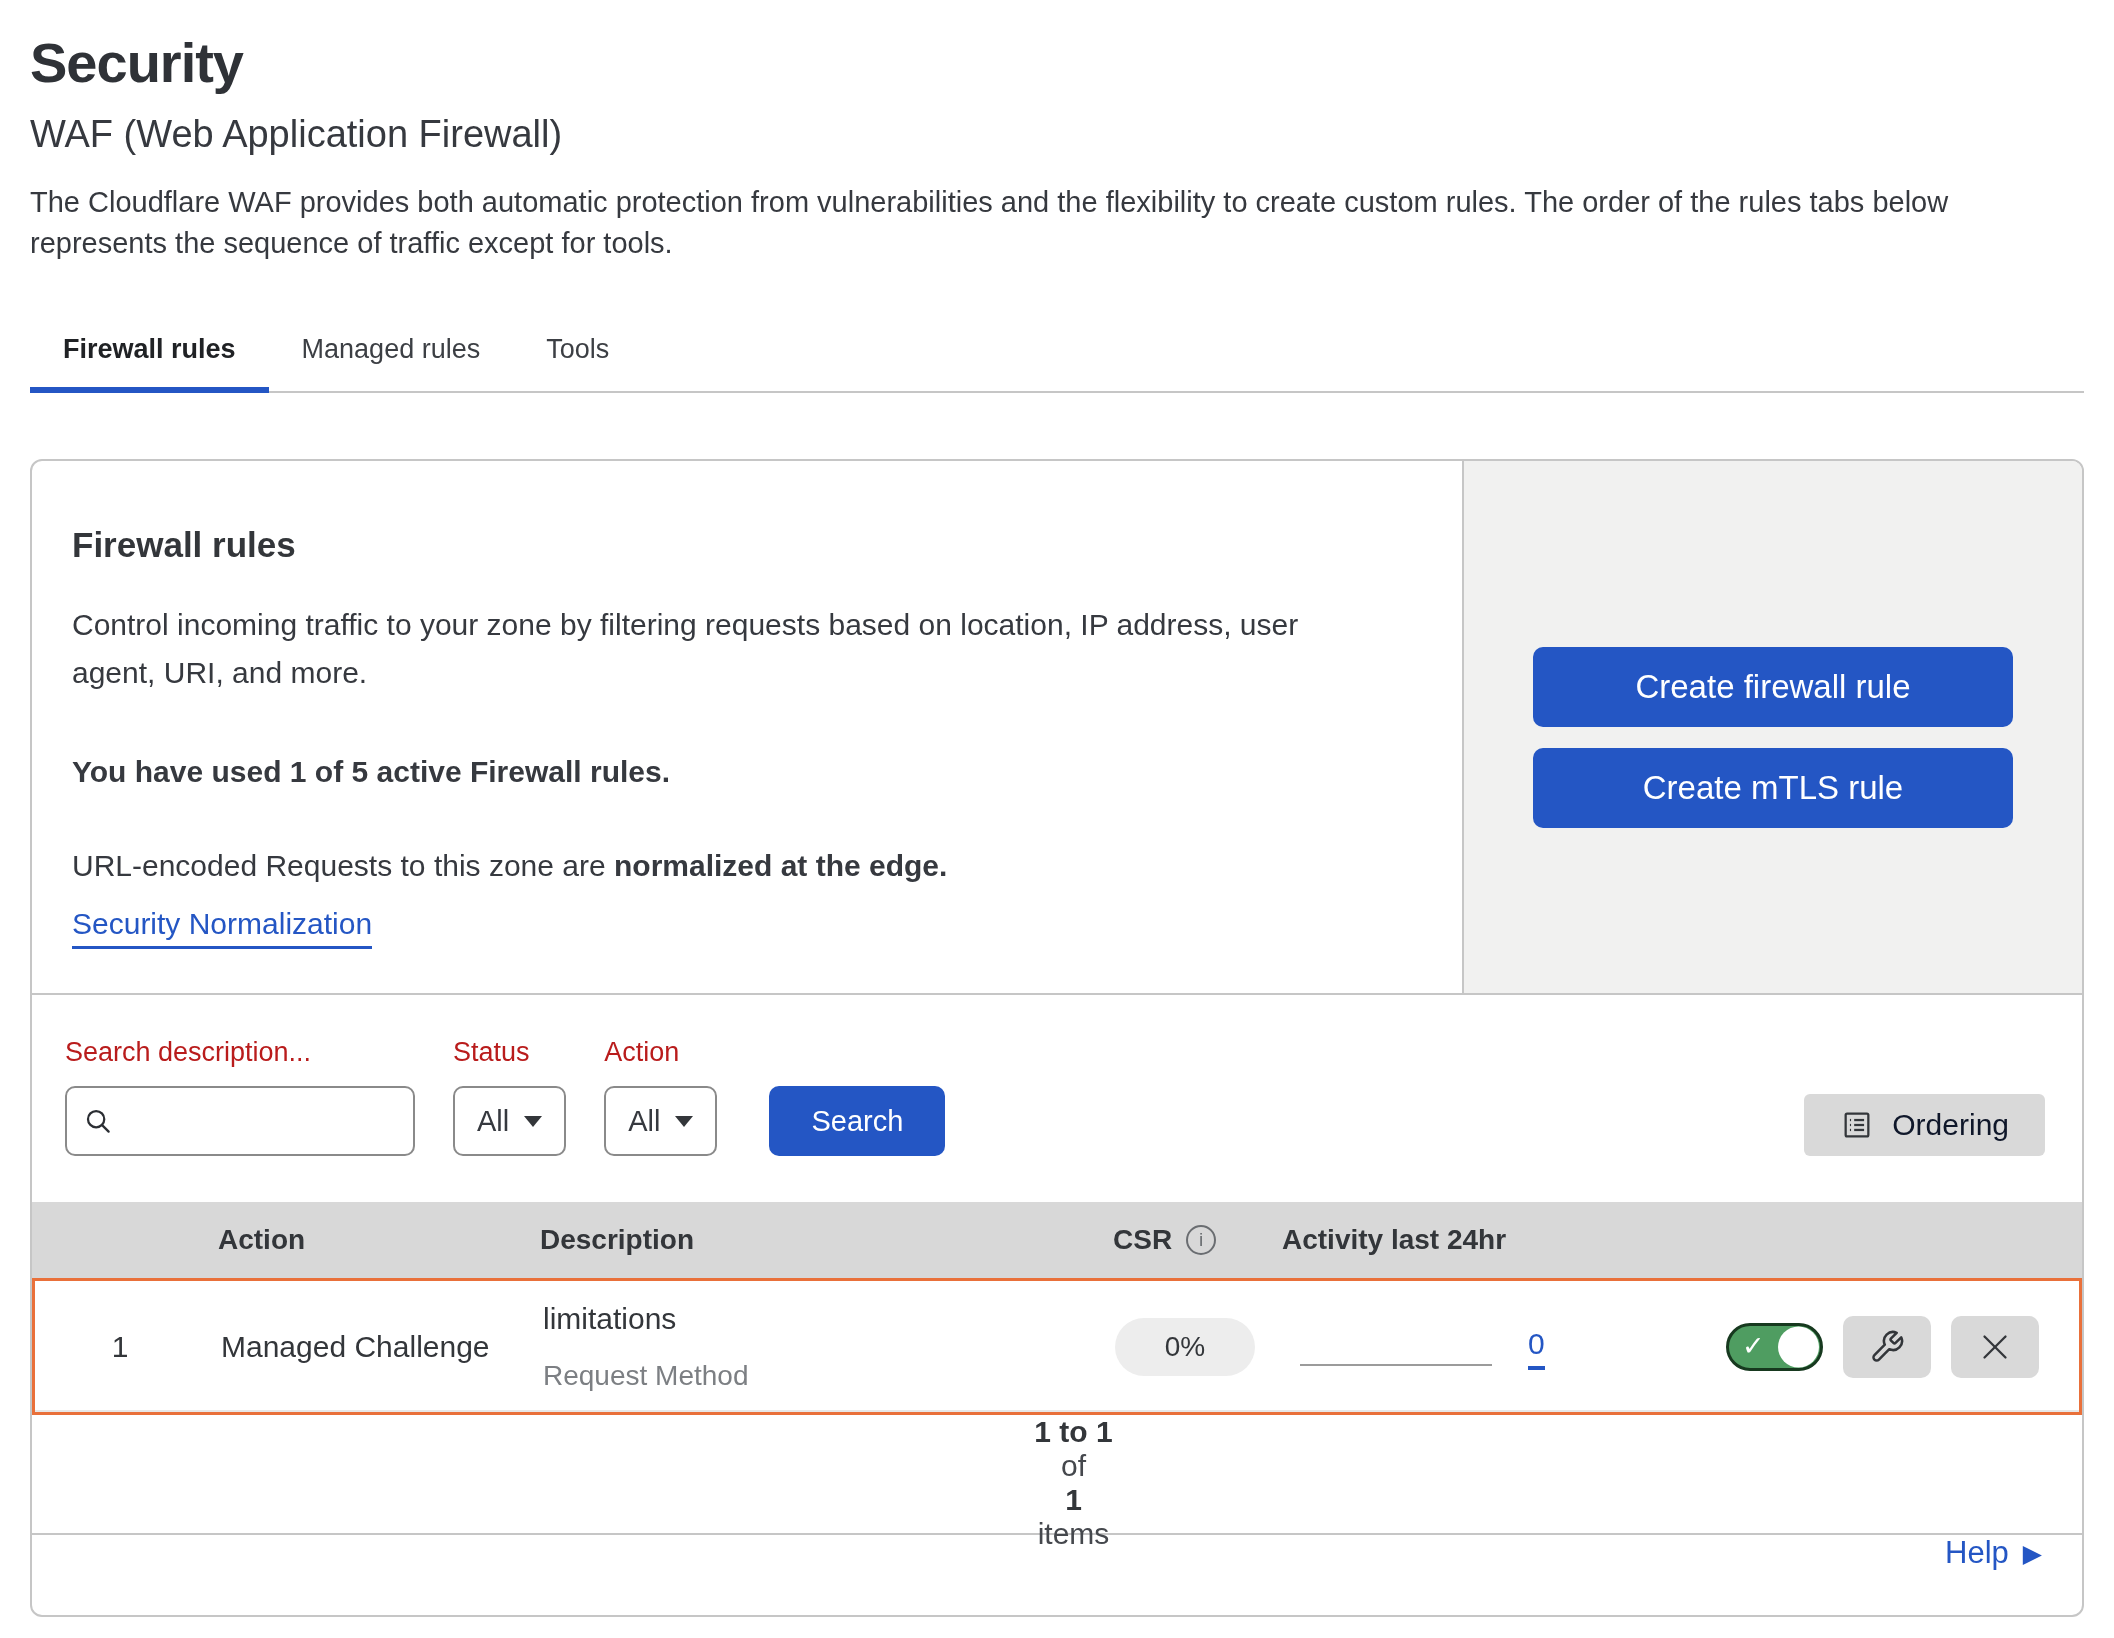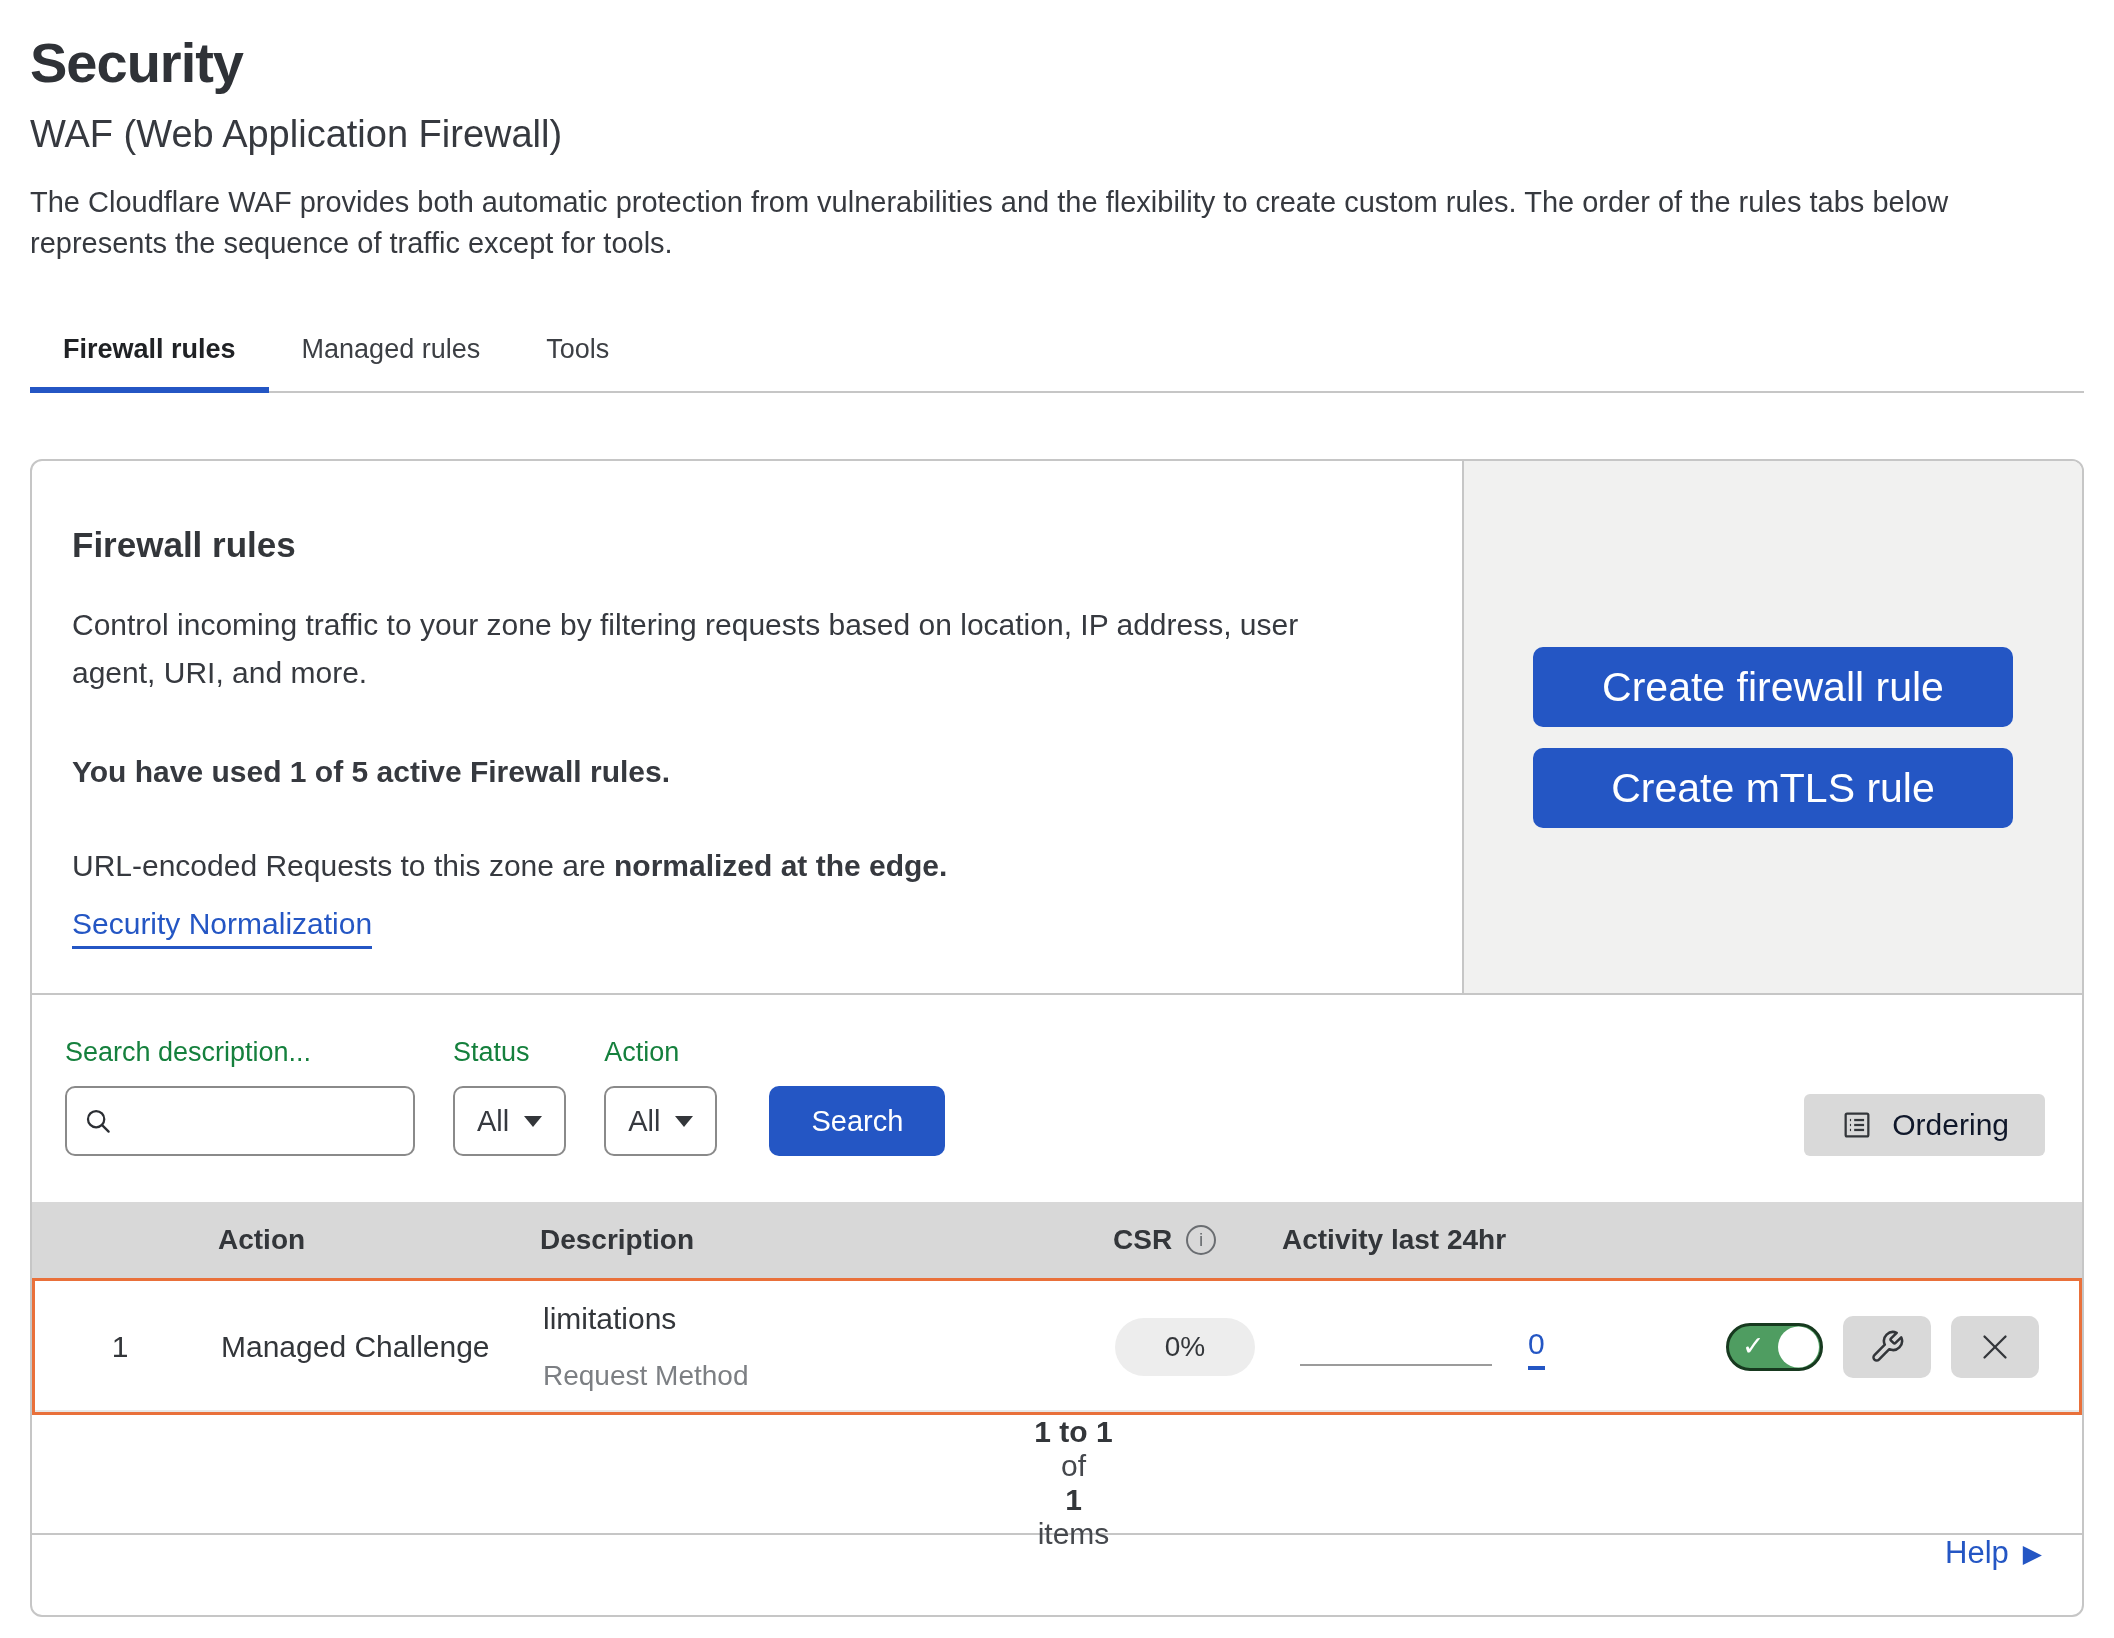--- a/index.html
+++ b/index.html
@@ -28,27 +28,27 @@
   .card-top { display: flex; }
   .card-top-left { flex: 1; padding: 64px 40px 44px 40px; }
   .h3 { font-size: 35px; font-weight: 700; color: #33363a; }
   .control-desc { font-size: 30px; line-height: 1.6; margin-top: 36px; max-width: 1310px; }
   .usage-line { font-size: 30px; font-weight: 700; margin-top: 58px; }
   .norm-line { font-size: 30px; margin-top: 60px; }
   .norm-line b { font-weight: 700; }
   .configure-link { display: inline-block; margin-top: 24px; font-size: 30px; color: #2456c4; text-decoration: none; border-bottom: 3px solid #2456c4; padding-bottom: 5px; cursor: pointer; }
 
   .card-top-right { width: 620px; background: #f1f1f0; border-left: 2px solid #c6c6c6; display: flex; flex-direction: column; align-items: center; padding-top: 186px; gap: 21px; }
-  .btn-primary { width: 480px; height: 80px; background: #2456c4; color: #fff; font-size: 41px; border: none; border-radius: 10px; cursor: pointer; font-family: inherit; }
+  .btn-primary { width: 480px; height: 80px; background: #2456c4; color: #fff; font-size: 33px; border: none; border-radius: 10px; cursor: pointer; font-family: inherit; }
 
   
   .filter-bar { border-top: 2px solid #c6c6c6; padding: 42px 37px 46px 33px; display: flex; align-items: flex-end; justify-content: space-between; }
   .filter-left { display: flex; align-items: flex-end; gap: 38px; }
   .fgroup { display: flex; flex-direction: column; gap: 18px; }
-  .flabel { font-size: 27px; color: #15803d; }
+  .flabel { font-size: 27px; color: #b91c1c; }
   .search-box { width: 350px; height: 70px; border: 2px solid #8a8a8a; border-radius: 10px; display: flex; align-items: center; padding-left: 16px; background: #fff; }
   .search-box input { border: none; outline: none; font-size: 27px; width: 270px; margin-left: 10px; font-family: inherit; background: transparent; }
   .select { height: 70px; border: 2px solid #8a8a8a; border-radius: 10px; display: flex; align-items: center; gap: 15px; padding: 0 22px; font-size: 29px; background: #fff; cursor: pointer; }
   .caret { width: 0; height: 0; border-left: 9px solid transparent; border-right: 9px solid transparent; border-top: 11px solid #33363a; }
   .btn-search { height: 70px; padding: 0 42px; margin-left: 14px; border-radius: 10px; background: #2456c4; color: #fff; font-size: 29px; border: none; cursor: pointer; font-family: inherit; }
   .btn-ordering { height: 62px; padding: 0 36px; border-radius: 6px; background: #d9d9d9; color: #0f172a; font-size: 30px; border: none; display: flex; align-items: center; gap: 18px; cursor: pointer; font-family: inherit; }
 
   
   .thead, .trow { display: grid; grid-template-columns: 170px 310px 570px 200px 330px 1fr; align-items: center; }
   .thead { background: #d8d8d8; height: 76px; font-weight: 700; font-size: 28px; color: #33363a; }

